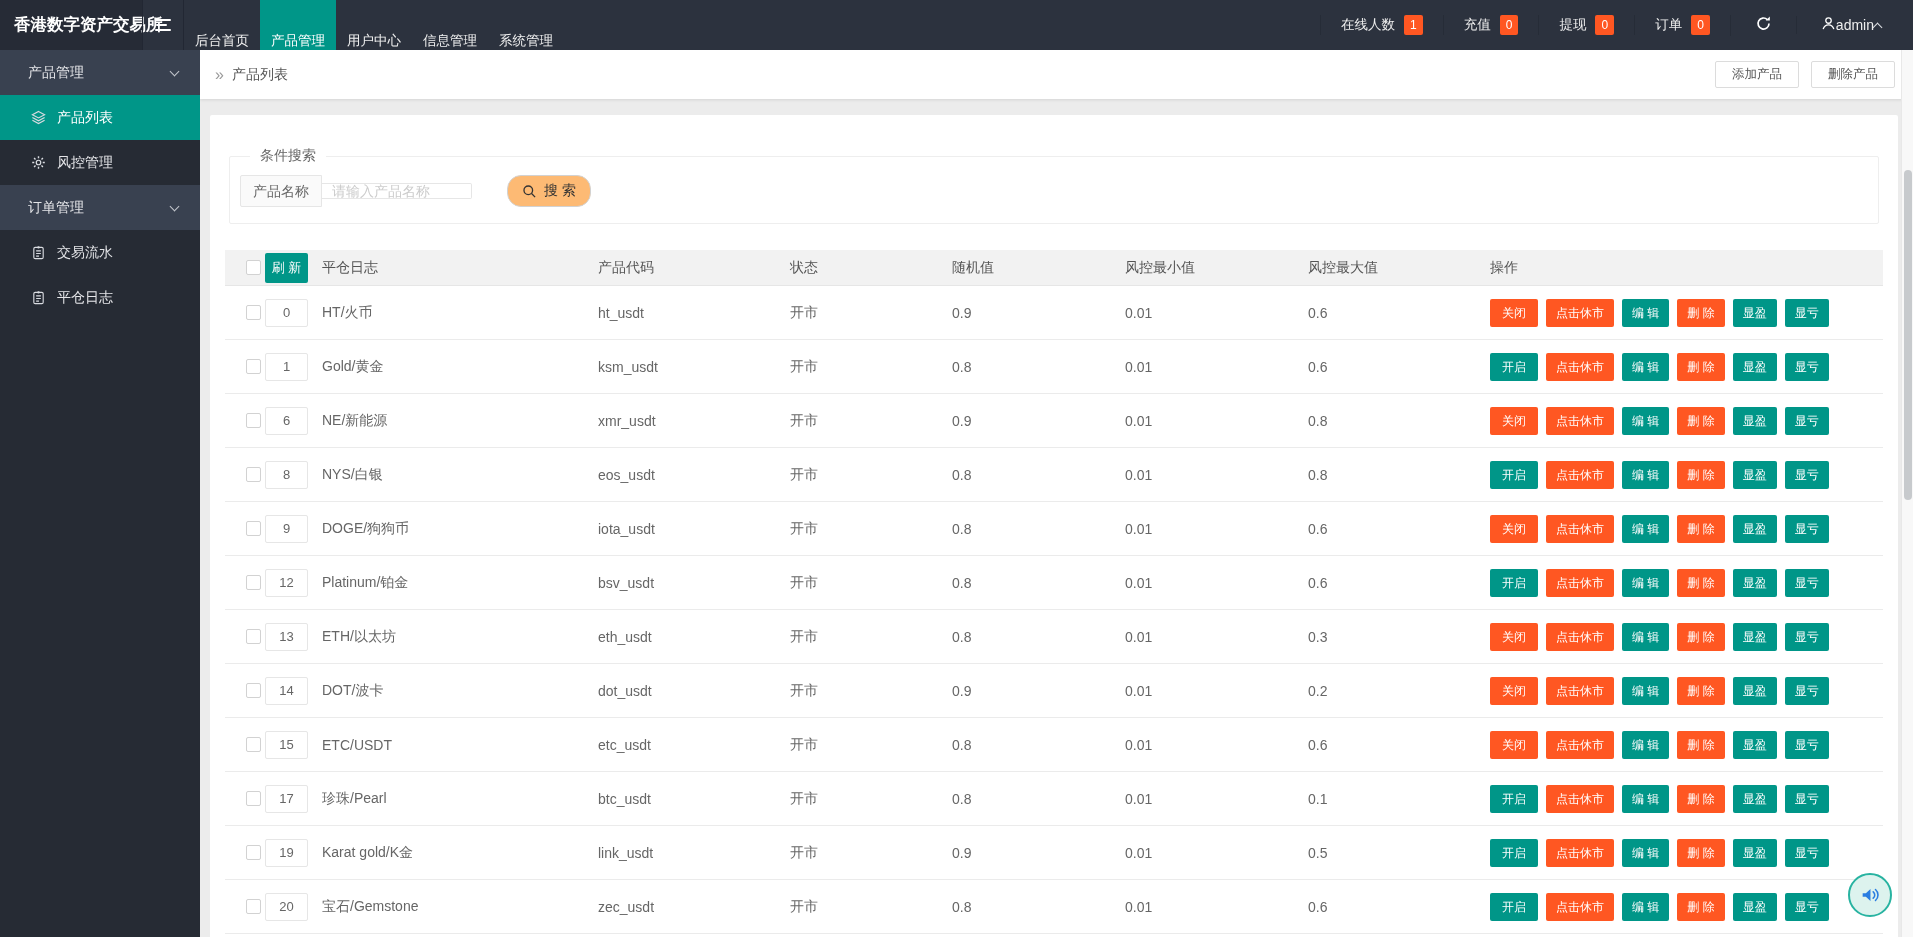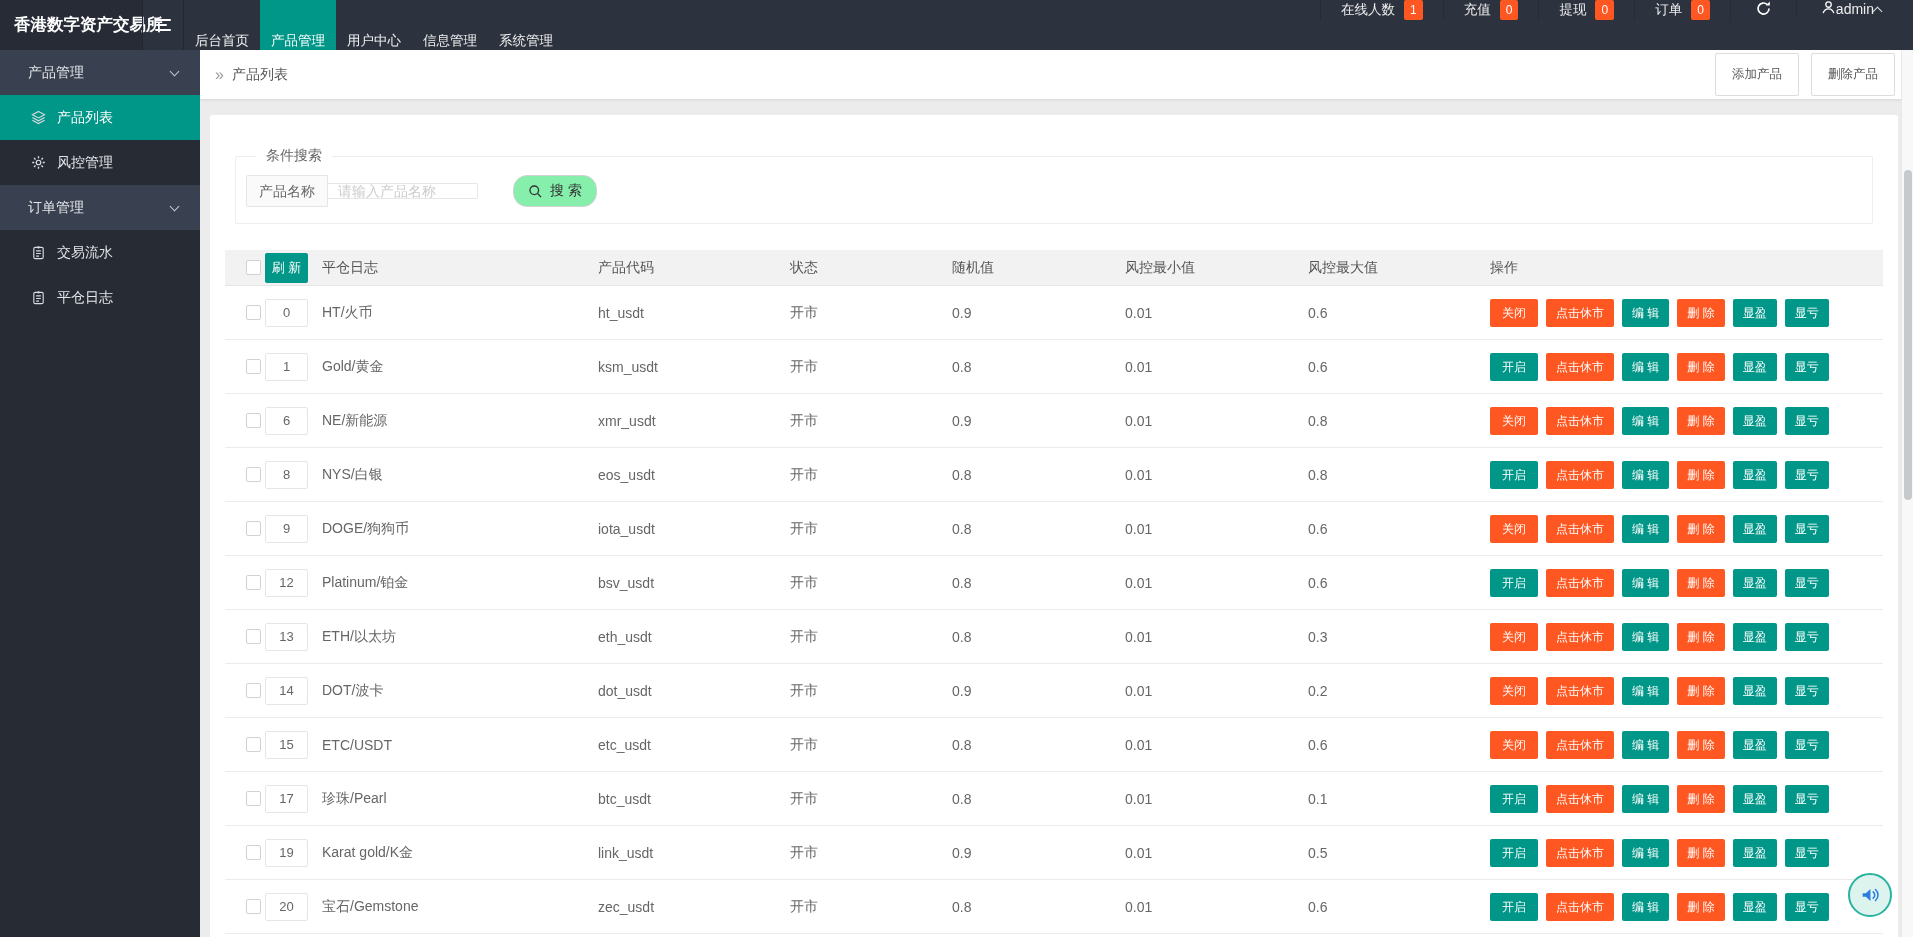--- a/index.html
+++ b/index.html
@@ -11,21 +11,21 @@
     display:flex;align-items:stretch;color:#eee;z-index:20}
   .brand{width:142px;background:#262b36;display:flex;align-items:center;padding-left:14px;
     font-size:16.5px;font-weight:bold;color:#fff;white-space:nowrap}
   .burger{width:42px;border-left:1px solid #222733;border-right:1px solid #222733;
     display:flex;flex-direction:column;justify-content:center;align-items:center;gap:3px;cursor:pointer}
   .burger i{display:block;height:2px;background:#fff;border-radius:1px}
   .burger i:nth-child(1){width:16px}.burger i:nth-child(2){width:11px;align-self:flex-start;margin-left:13px}.burger i:nth-child(3){width:16px}
   .nav-menu{display:flex;align-items:stretch}
   .nav-item{display:flex;align-items:flex-end;padding:0 11px;font-size:13.5px;color:#f1f1f1;cursor:pointer}
   .nav-item.active{background:#009688;color:#fff}
-  .nav-right{margin-left:auto;display:flex;align-items:flex-start}
+  .nav-right{margin-left:auto;display:flex;align-items:center}
   .stat{display:flex;align-items:center;padding:0 20px;border-left:1px solid #262c37;font-size:13.5px;cursor:default}
   .badge{margin-left:9px;background:#ff5722;color:#fff;font-size:12px;line-height:1;
     padding:4px 6px;border-radius:2px}
   .iconbtn{display:flex;align-items:center;padding:0 24px;border-left:1px solid #262c37;cursor:pointer}
   .userblock{display:flex;align-items:center;gap:0;padding:0 32px 0 24px;border-left:1px solid #262c37;
     font-size:14px;cursor:pointer}
   .chev-up{width:7px;height:7px;border-left:1.5px solid #dfe1e5;border-top:1.5px solid #dfe1e5;
     transform:rotate(45deg);margin-top:4px}
 
   
@@ -39,35 +39,35 @@
     border-right:1.5px solid #c3c6cc;border-bottom:1.5px solid #c3c6cc;transform:rotate(45deg)}
   .side-icon{width:16px;height:16px;color:#d9dce1;display:flex;align-items:center;justify-content:center;flex-shrink:0}
 
   
   .main{position:absolute;top:50px;left:200px;right:0;bottom:0;background:#ececec;overflow:hidden}
   .topbar{height:49px;background:#fff;display:flex;align-items:center;padding:0 18px 0 15px;
     box-shadow:0 1px 3px rgba(0,0,0,.10);position:relative;z-index:2}
   .crumb{display:flex;align-items:center;gap:8px;color:#555;font-size:14px}
   .crumb .gg{color:#9a9a9a;font-size:16px}
   .topbar-actions{margin-left:auto;display:flex;gap:12px}
-  .wbtn{height:43px;line-height:25px;padding:0 16px;background:#fff;border:1px solid #dcdcdc;
+  .wbtn{height:27px;line-height:25px;padding:0 16px;background:#fff;border:1px solid #dcdcdc;
     border-radius:2px;font-size:12.5px;color:#555;cursor:pointer}
 
   .card{margin:16px 15px 0 10px;background:#fff;border-radius:2px;padding:0 15px;height:1020px}
 
   
-  .search-field{margin:10px;border:1px solid #eee;border-radius:2px;padding:10px 15px 16px 10px;position:relative;top:32px}
+  .search-field{margin:4px;border:1px solid #eee;border-radius:2px;padding:10px 15px 16px 10px;position:relative;top:32px}
   .search-field legend{font-size:14px;color:#666;padding:0 10px;margin-left:10px}
   .search-row{display:flex;align-items:center}
   .ig-label{height:32px;line-height:30px;padding:0 12px;border:1px solid #e6e6e6;background:#fafafa;
     color:#666;font-size:14px;border-radius:2px 0 0 2px;white-space:nowrap}
   .ig-input{height:16px;width:150px;border:1px solid #e6e6e6;border-left:none;padding:0 10px;
     font-size:14px;color:#666;border-radius:0 2px 2px 0;outline:none;font-family:inherit}
   .ig-input::placeholder{color:#ccc}
-  .search-btn{margin-left:35px;height:32px;display:flex;align-items:center;gap:7px;background:#86efac;
+  .search-btn{margin-left:35px;height:32px;display:flex;align-items:center;gap:7px;background:#fdba74;
     border:1px solid #d2d2d2;border-radius:14px;padding:0 14px;font-size:14px;color:#333;cursor:pointer;font-family:inherit}
 
   
   .table{margin-top:58px}
   .thead{display:flex;align-items:center;height:36px;background:#f2f2f2;border-bottom:1px solid #e6e6e6;
     font-size:14px;color:#555}
   .trow{display:flex;align-items:center;height:54px;border-bottom:1px solid #ebebeb;font-size:14px;color:#666;background:#fff}
   .cell{flex-shrink:0}
   .c-check{width:40px;display:flex;padding-left:21px}
   .c-id{width:57px;display:flex;align-items:flex-end}

